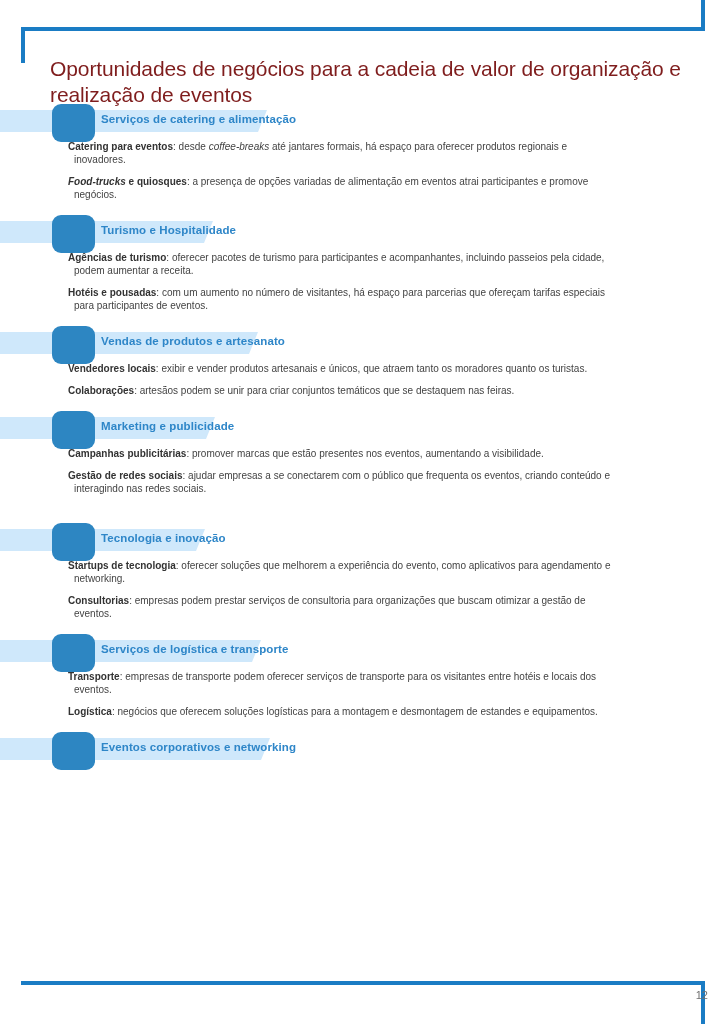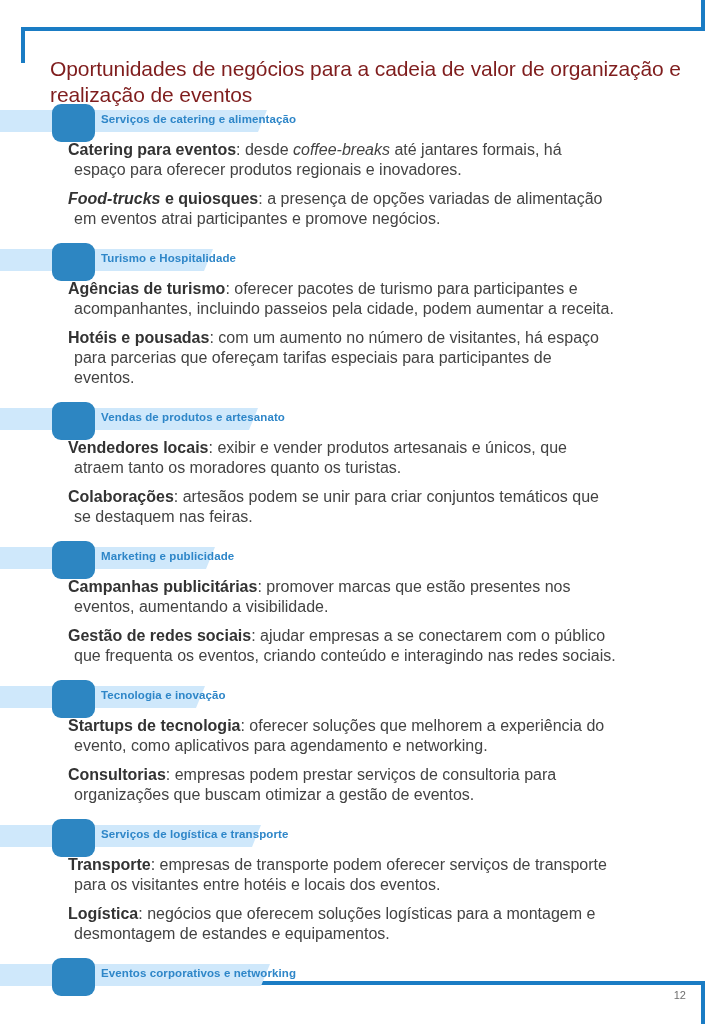--- a/index.html
+++ b/index.html
@@ -117,40 +117,40 @@
     white-space: nowrap;
     letter-spacing: 0.1px;
   }
 
   
   .paras {
     padding-left: 68px;
     padding-right: 36px;
   }
   .para {
-    font-size: 16px;
-    line-height: 20px;
+    font-size: 10px;
+    line-height: 13px;
     color: #434343;
     margin: 0 0 9px 0;
     text-indent: -6px;
     padding-left: 6px;
   }
   .para:last-child { margin-bottom: 0; }
   .para b {
     font-weight: bold;
     color: #333333;
   }
   .para i {
     font-style: italic;
   }
 
   
   .page-number {
     position: absolute;
-    right: 38px;
+    right: 16px;
     top: 989px;
     font-size: 11px;
     color: #6f6f6f;
     text-align: right;
   }
 </style>
 </head>
 <body>
 
 <div class="page">
@@ -190,21 +190,21 @@
         <div class="badge">
           <div class="badge-bar" style="width: 258px;"></div>
           <div class="badge-square"></div>
           <div class="badge-label">Vendas de produtos e artesanato</div>
         </div>
         <div class="paras">
           <p class="para"><b>Vendedores locais</b>: exibir e vender produtos artesanais e únicos, que atraem tanto os moradores quanto os turistas.</p>
           <p class="para"><b>Colaborações</b>: artesãos podem se unir para criar conjuntos temáticos que se destaquem nas feiras.</p>
         </div>
       </div>
-      <div class="section" style="margin-bottom: 14px;">
+      <div class="section" style="margin-bottom: 28px;">
         <div class="badge">
           <div class="badge-bar" style="width: 215px;"></div>
           <div class="badge-square"></div>
           <div class="badge-label">Marketing e publicidade</div>
         </div>
         <div class="paras">
           <p class="para"><b>Campanhas publicitárias</b>: promover marcas que estão presentes nos eventos, aumentando a visibilidade.</p>
           <p class="para"><b>Gestão de redes sociais</b>: ajudar empresas a se conectarem com o público que frequenta os eventos, criando conteúdo e interagindo nas redes sociais.</p>
         </div>
       </div>

